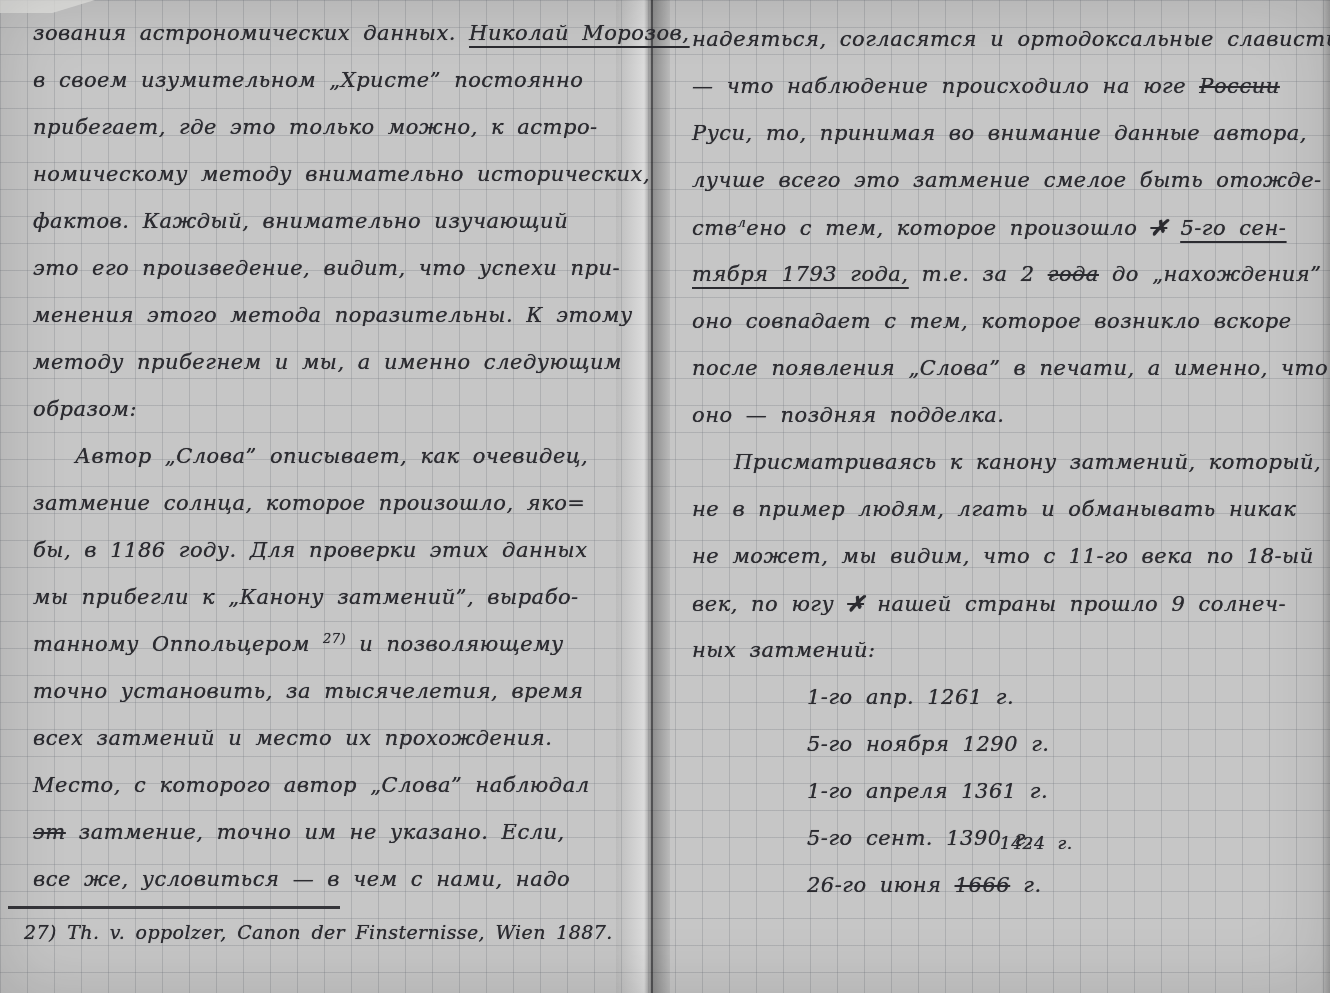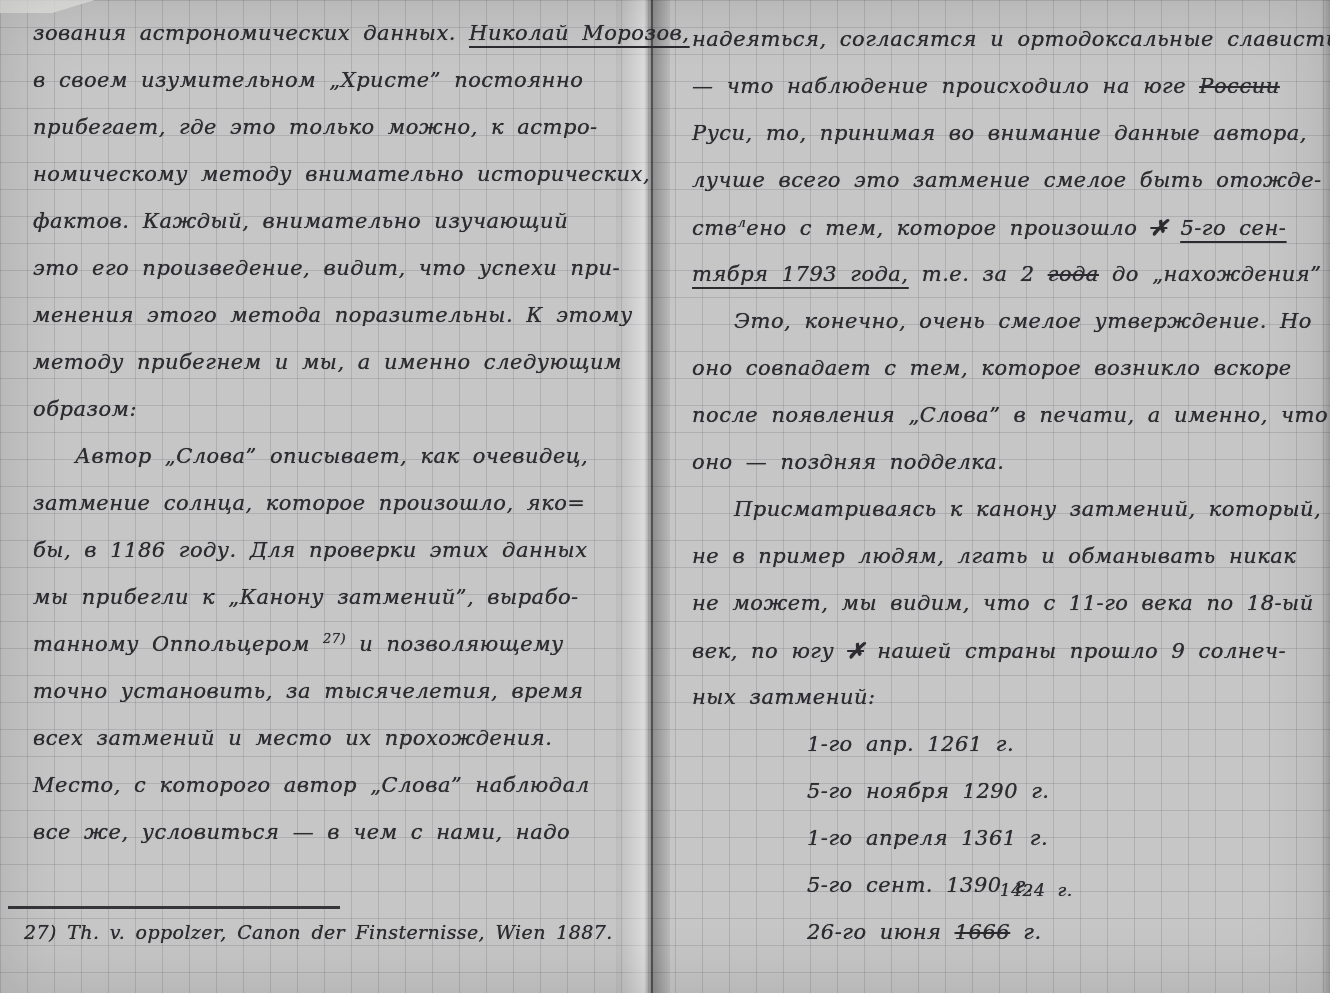--- a/index.html
+++ b/index.html
@@ -64,38 +64,38 @@
       <div class="ms-line"><span>методу прибегнем и мы, а именно следующим</span></div>
       <div class="ms-line"><span>образом:</span></div>
       <div class="ms-line" style="padding-left: 42px;"><span>Автор „Слова” описывает, как очевидец,</span></div>
       <div class="ms-line"><span>затмение солнца, которое произошло, яко=</span></div>
       <div class="ms-line"><span>бы, в 1186 году. Для проверки этих данных</span></div>
       <div class="ms-line"><span>мы прибегли к „Канону затмений”, вырабо-</span></div>
       <div class="ms-line"><span>танному Оппольцером </span><span class="sup">27)</span><span> и позволяющему</span></div>
       <div class="ms-line"><span>точно установить, за тысячелетия, время</span></div>
       <div class="ms-line"><span>всех затмений и место их прохождения.</span></div>
       <div class="ms-line"><span>Место, с которого автор „Слова” наблюдал</span></div>
+      <div class="ms-line"><span class="strike">эт</span><span> затмение, точно им не указано. Если,</span></div>
       <div class="ms-line"><span>все же, условиться — в чем с нами, надо</span></div>
     </div>
 </div>
 
 <div class="footnote-block">
   <div class="footnote-rule"></div>
   <div class="footnote-text">27) Th. v. oppolzer, Canon der Finsternisse, Wien 1887.</div>
 </div>
 
 <div class="page page-right">
   <div>
       <div class="ms-line"><span>надеяться, согласятся и ортодоксальные слависты</span></div>
       <div class="ms-line"><span>— что наблюдение происходило на юге </span><span class="strike">России</span></div>
       <div class="ms-line"><span>Руси, то, принимая во внимание данные автора,</span></div>
       <div class="ms-line"><span>лучше всего это затмение смелое быть отожде-</span></div>
       <div class="ms-line"><span>ств</span><span class="sup">л</span><span>ено с тем, которое произошло </span><span class="scribble">✗</span><span> </span><span class="u">5-го сен-</span></div>
       <div class="ms-line"><span class="u">тября 1793 года,</span><span> т.е. за 2 </span><span class="strike">года</span><span> до „нахождения” „Слова”.</span></div>
-      <div class="ms-line" style="padding-left: 42px;"><span>Это, конечно, очень смелое утверждение. Но</span></div>
       <div class="ms-line"><span>оно совпадает с тем, которое возникло вскоре</span></div>
       <div class="ms-line"><span>после появления „Слова” в печати, а именно, что</span></div>
       <div class="ms-line"><span>оно — поздняя подделка.</span></div>
       <div class="ms-line" style="padding-left: 42px;"><span>Присматриваясь к канону затмений, который,</span></div>
       <div class="ms-line"><span>не в пример людям, лгать и обманывать никак</span></div>
       <div class="ms-line"><span>не может, мы видим, что с 11-го века по 18-ый</span></div>
       <div class="ms-line"><span>век, по югу </span><span class="scribble">✗</span><span> нашей страны прошло 9 солнеч-</span></div>
       <div class="ms-line"><span>ных затмений:</span></div>
       <div class="ms-line" style="padding-left: 115px;"><span>1-го апр. 1261 г.</span></div>
       <div class="ms-line" style="padding-left: 115px;"><span>5-го ноября 1290 г.</span></div>

